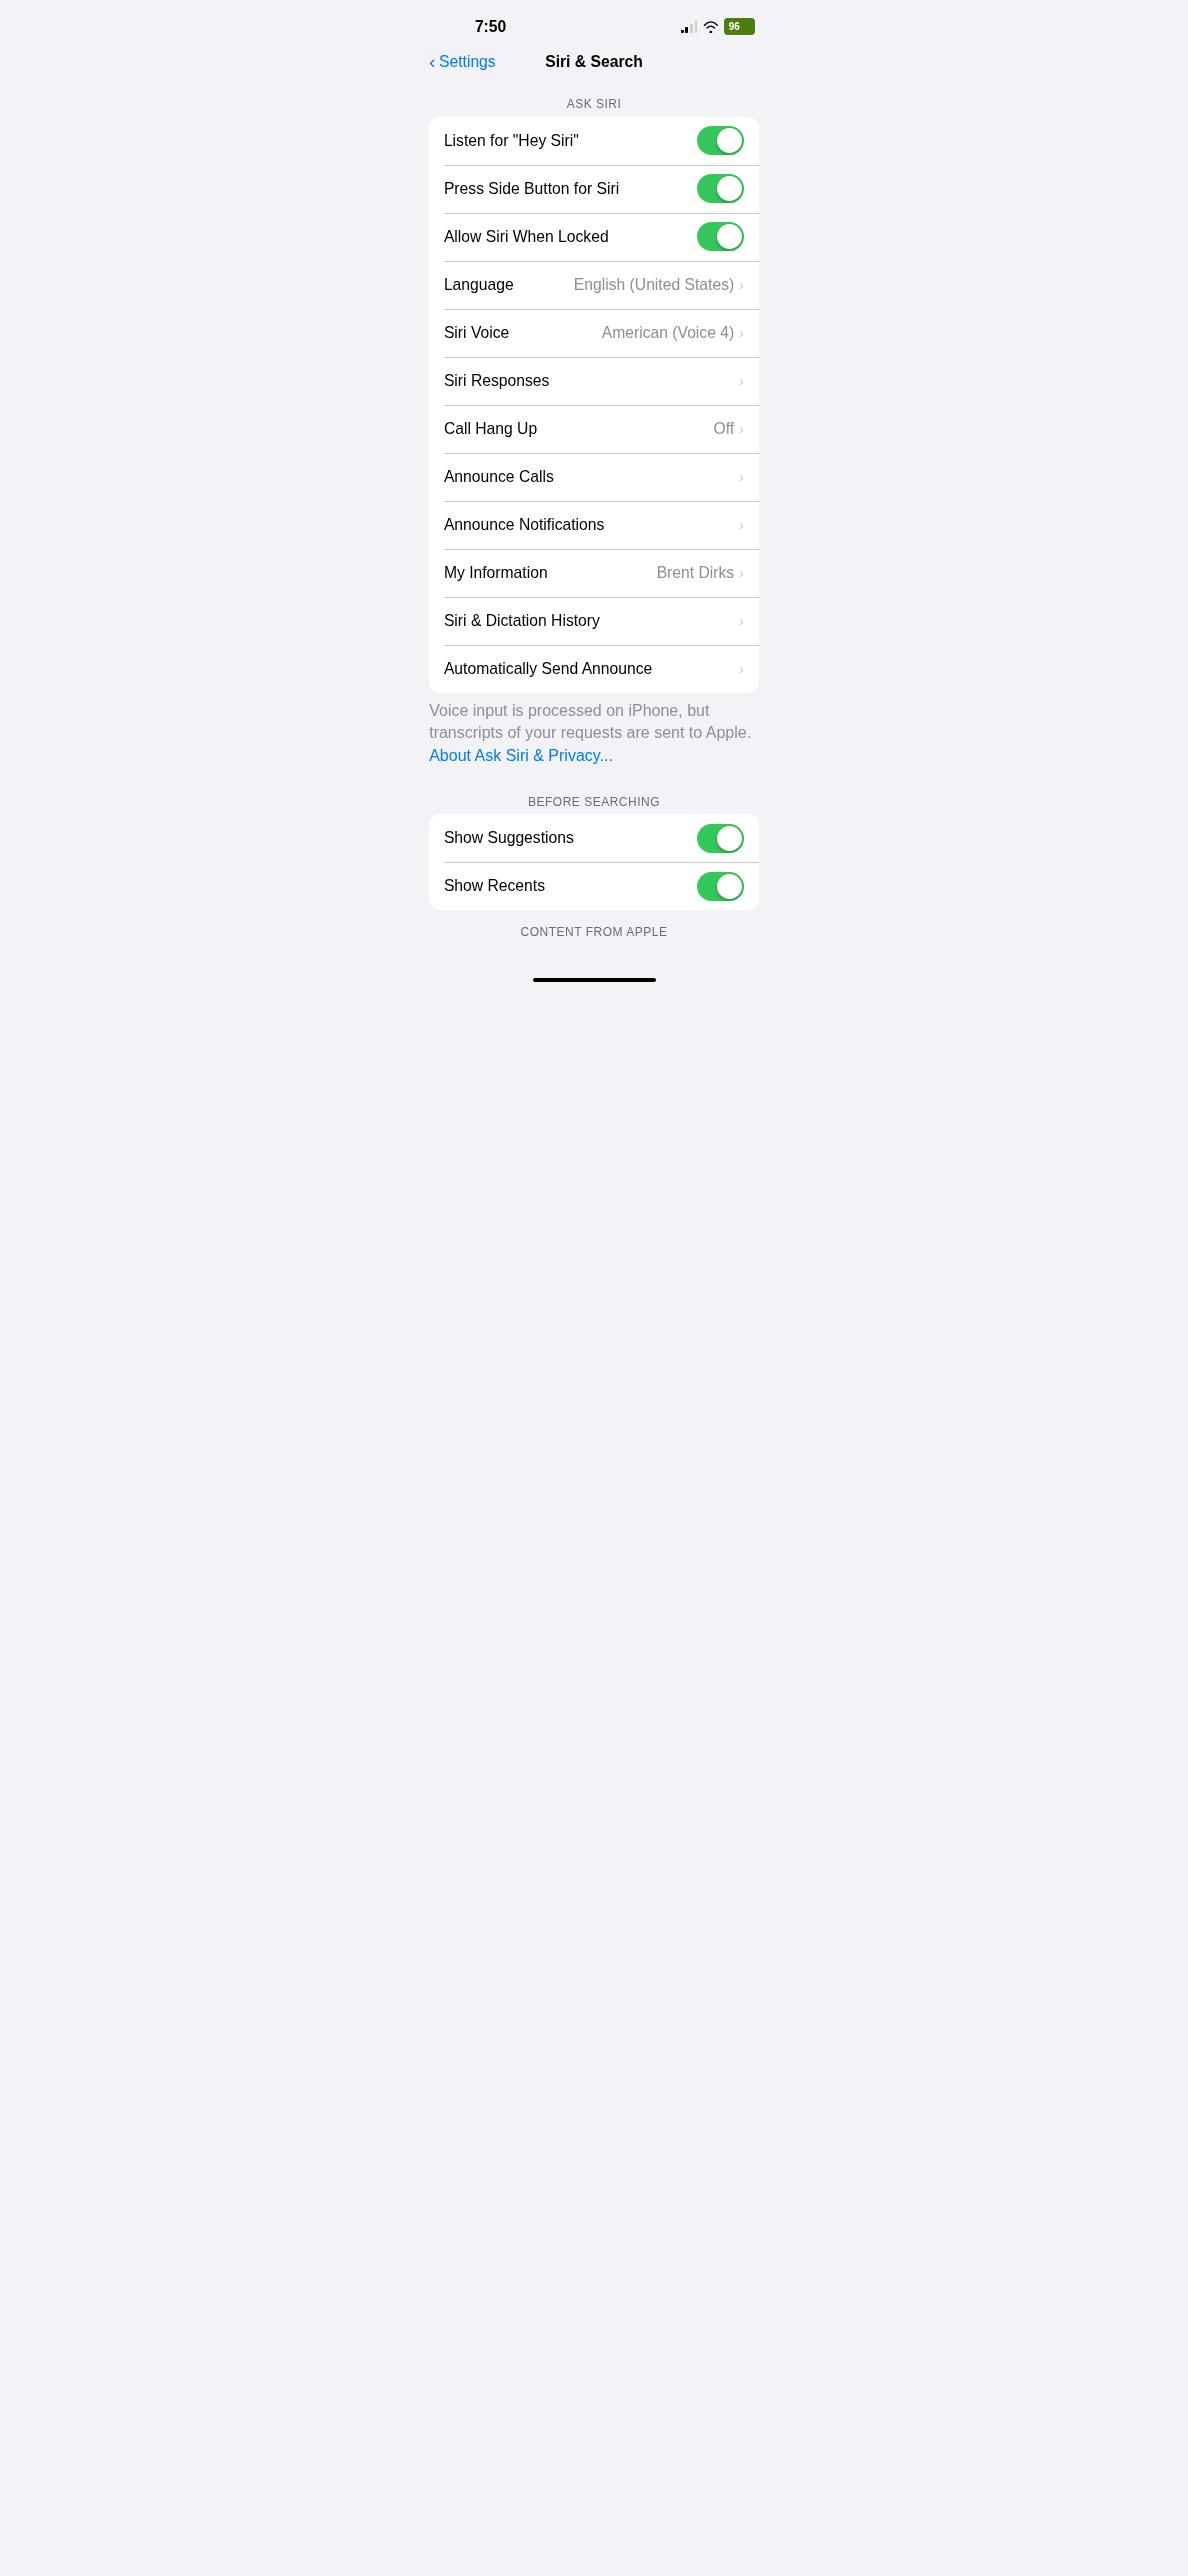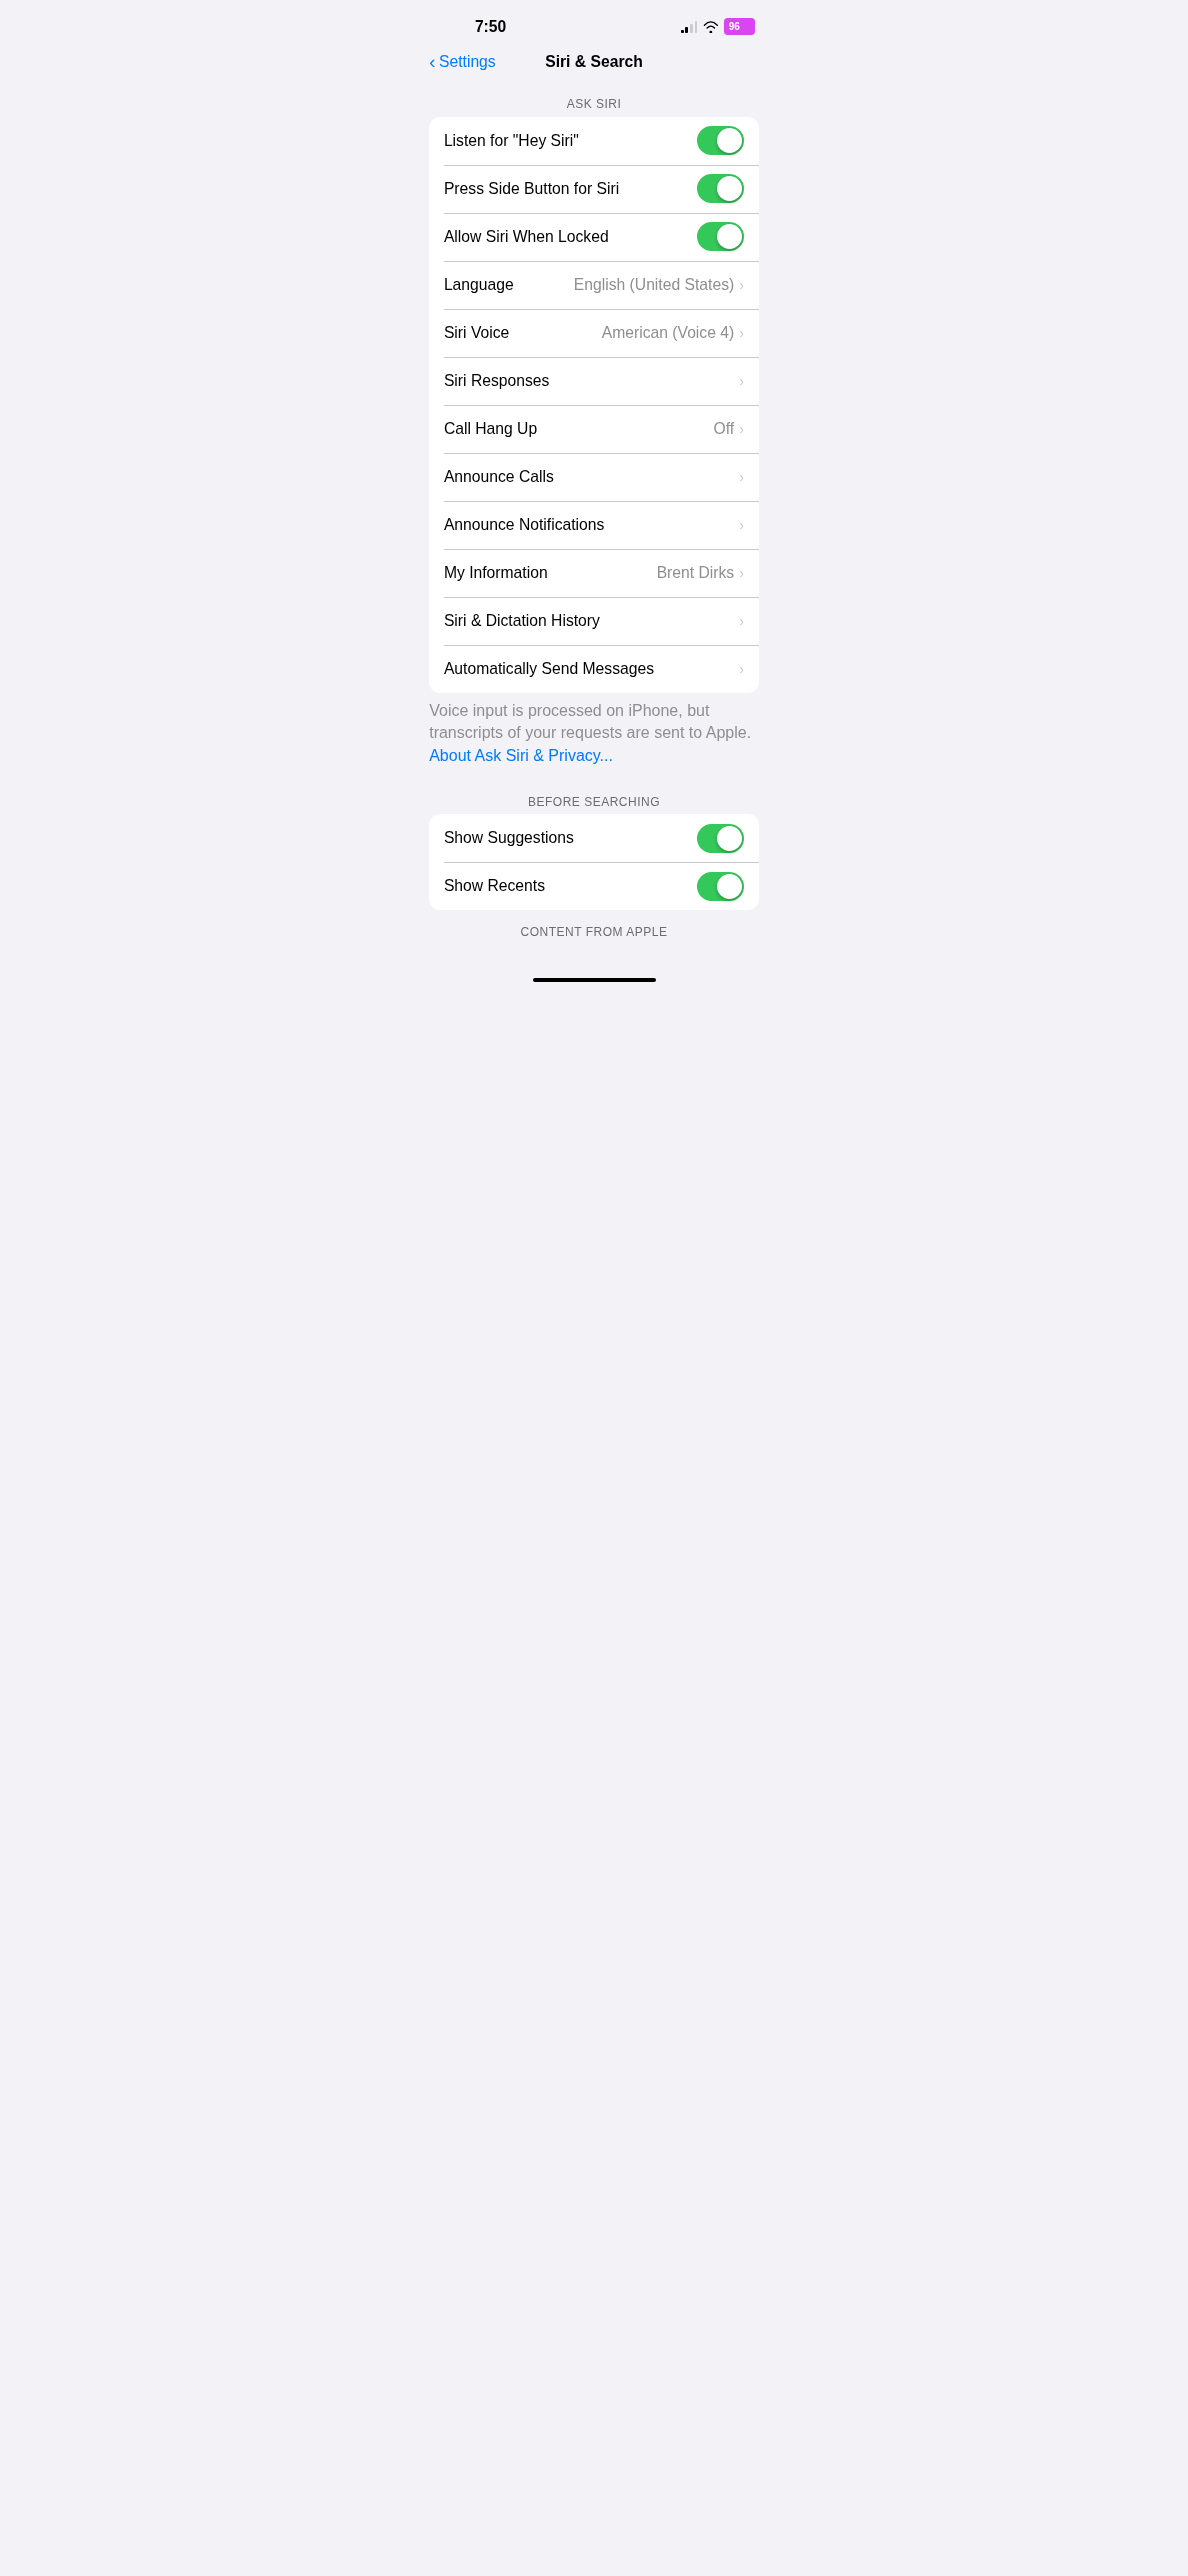--- a/index.html
+++ b/index.html
@@ -52,21 +52,21 @@
     .signal-bar.dim { background: #ccc; }
 
     .wifi-icon {
       width: 15.7px;
       height: 12px;
     }
 
     .battery-container {
       display: flex;
       align-items: center;
-      background: #d946ef;
+      background: #4d7c0f;
       border-radius: 3.7px;
       padding: 1.8px 4.6px;
       height: 16.6px;
       min-width: 31px;
     }
 
     .battery-text {
       font-size: 10px;
       font-weight: 700;
       color: #fff;
@@ -321,21 +321,21 @@
       </div>
 
       <div class="row">
         <span class="row-label">Siri &amp; Dictation History</span>
         <div class="row-right">
           <span class="chevron">›</span>
         </div>
       </div>
 
       <div class="row">
-        <span class="row-label">Automatically Send Messages</span>
+        <span class="row-label">Automatically Send Announce</span>
         <div class="row-right">
           <span class="chevron">›</span>
         </div>
       </div>
 
     </div>
     <div class="section-footer">
       <span>Voice input is processed on iPhone, but transcripts of your requests are sent to Apple. </span><span class="link">About Ask Siri &amp; Privacy...</span>
     </div>
   </div>

